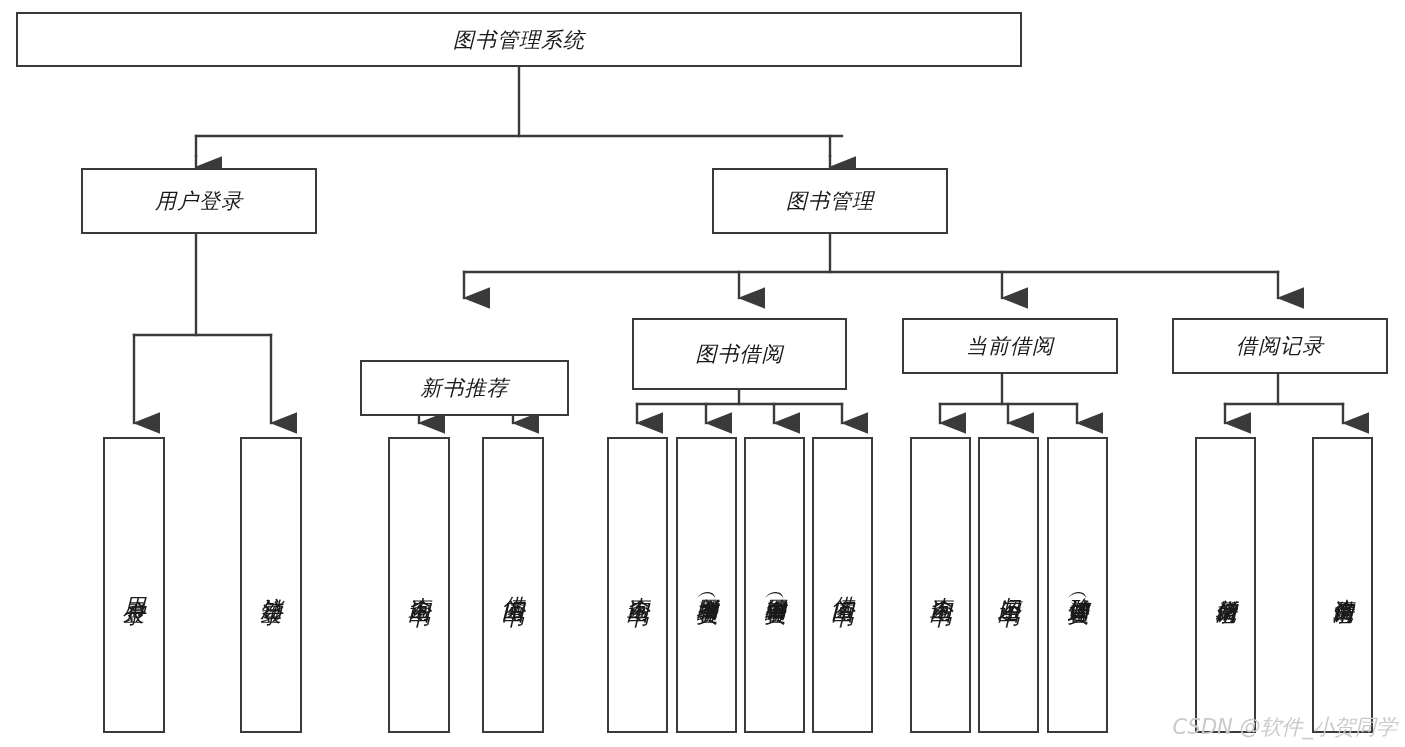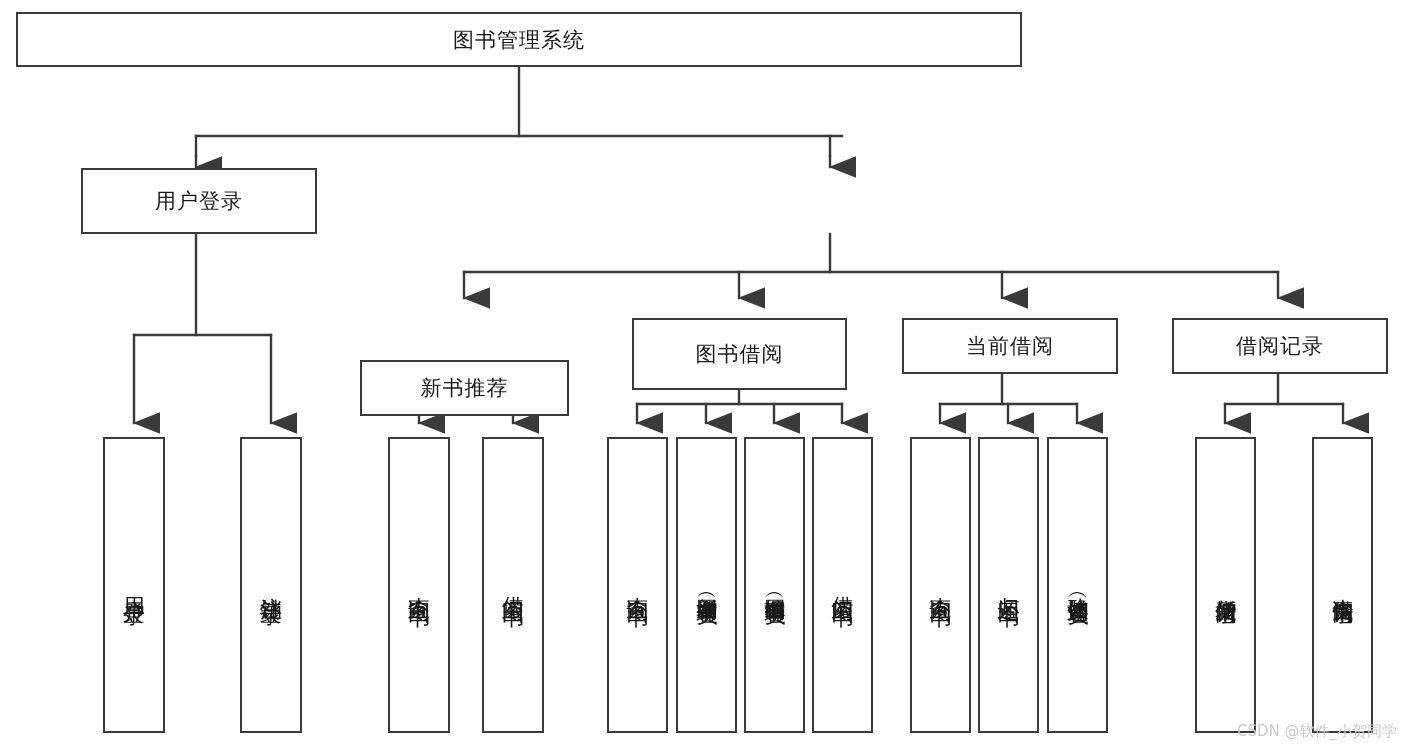--- a/index.html
+++ b/index.html
@@ -9,20 +9,21 @@
   }
   body {
     font-family: "DejaVu Sans", "Liberation Sans", sans-serif;
   }
   #canvas {
     position: relative;
     width: 1405px;
     height: 747px;
     background: #ffffff;
     overflow: hidden;
+    font-style: italic;
   }
   svg#edges {
     position: absolute;
     left: 0;
     top: 0;
     width: 1405px;
     height: 747px;
   }
   .node {
     position: absolute;
@@ -50,21 +51,21 @@
     white-space: nowrap;
   }
   .node-v.tight {
     letter-spacing: 1px;
     font-size: 21px;
   }
   .watermark {
     position: absolute;
     right: 8px;
     bottom: 6px;
-    font-size: 15px;
+    font-size: 21px;
     color: #c9c9c9;
     white-space: nowrap;
     z-index: 9;
   }
 </style>
 </head>
 <body>
 
 <div id="canvas">
 
@@ -117,20 +118,21 @@
       <path d="M1278,374 L1278,404"></path>
       <path d="M1225,404 L1343,404"></path>
       <path d="M1225,404 L1225,423" marker-end="url(#arrow)"></path>
       <path d="M1343,404 L1343,423" marker-end="url(#arrow)"></path>
     </g>
   </svg>
 
   <div class="node node-h" style="left:16px; top:12px; width:1006px; height:55px;">图书管理系统</div>
 
   <div class="node node-h" style="left:81px; top:168px; width:236px; height:66px;">用户登录</div>
+  <div class="node node-h" style="left:712px; top:168px; width:236px; height:66px;">图书管理</div>
 
   <div class="node node-h" style="left:360px; top:318px; width:209px; height:56px;margin-top:42px;">新书推荐</div>
   <div class="node node-h" style="left:632px; top:318px; width:215px; height:72px;">图书借阅</div>
   <div class="node node-h" style="left:902px; top:318px; width:216px; height:56px;">当前借阅</div>
   <div class="node node-h" style="left:1172px; top:318px; width:216px; height:56px;">借阅记录</div>
 
   <div class="node node-v" style="left:103px; top:437px; width:62px; height:296px;">用户登录</div>
   <div class="node node-v" style="left:240px; top:437px; width:62px; height:296px;">注销登录</div>
 
   <div class="node node-v" style="left:388px; top:437px; width:62px; height:296px;">查询图书</div>

